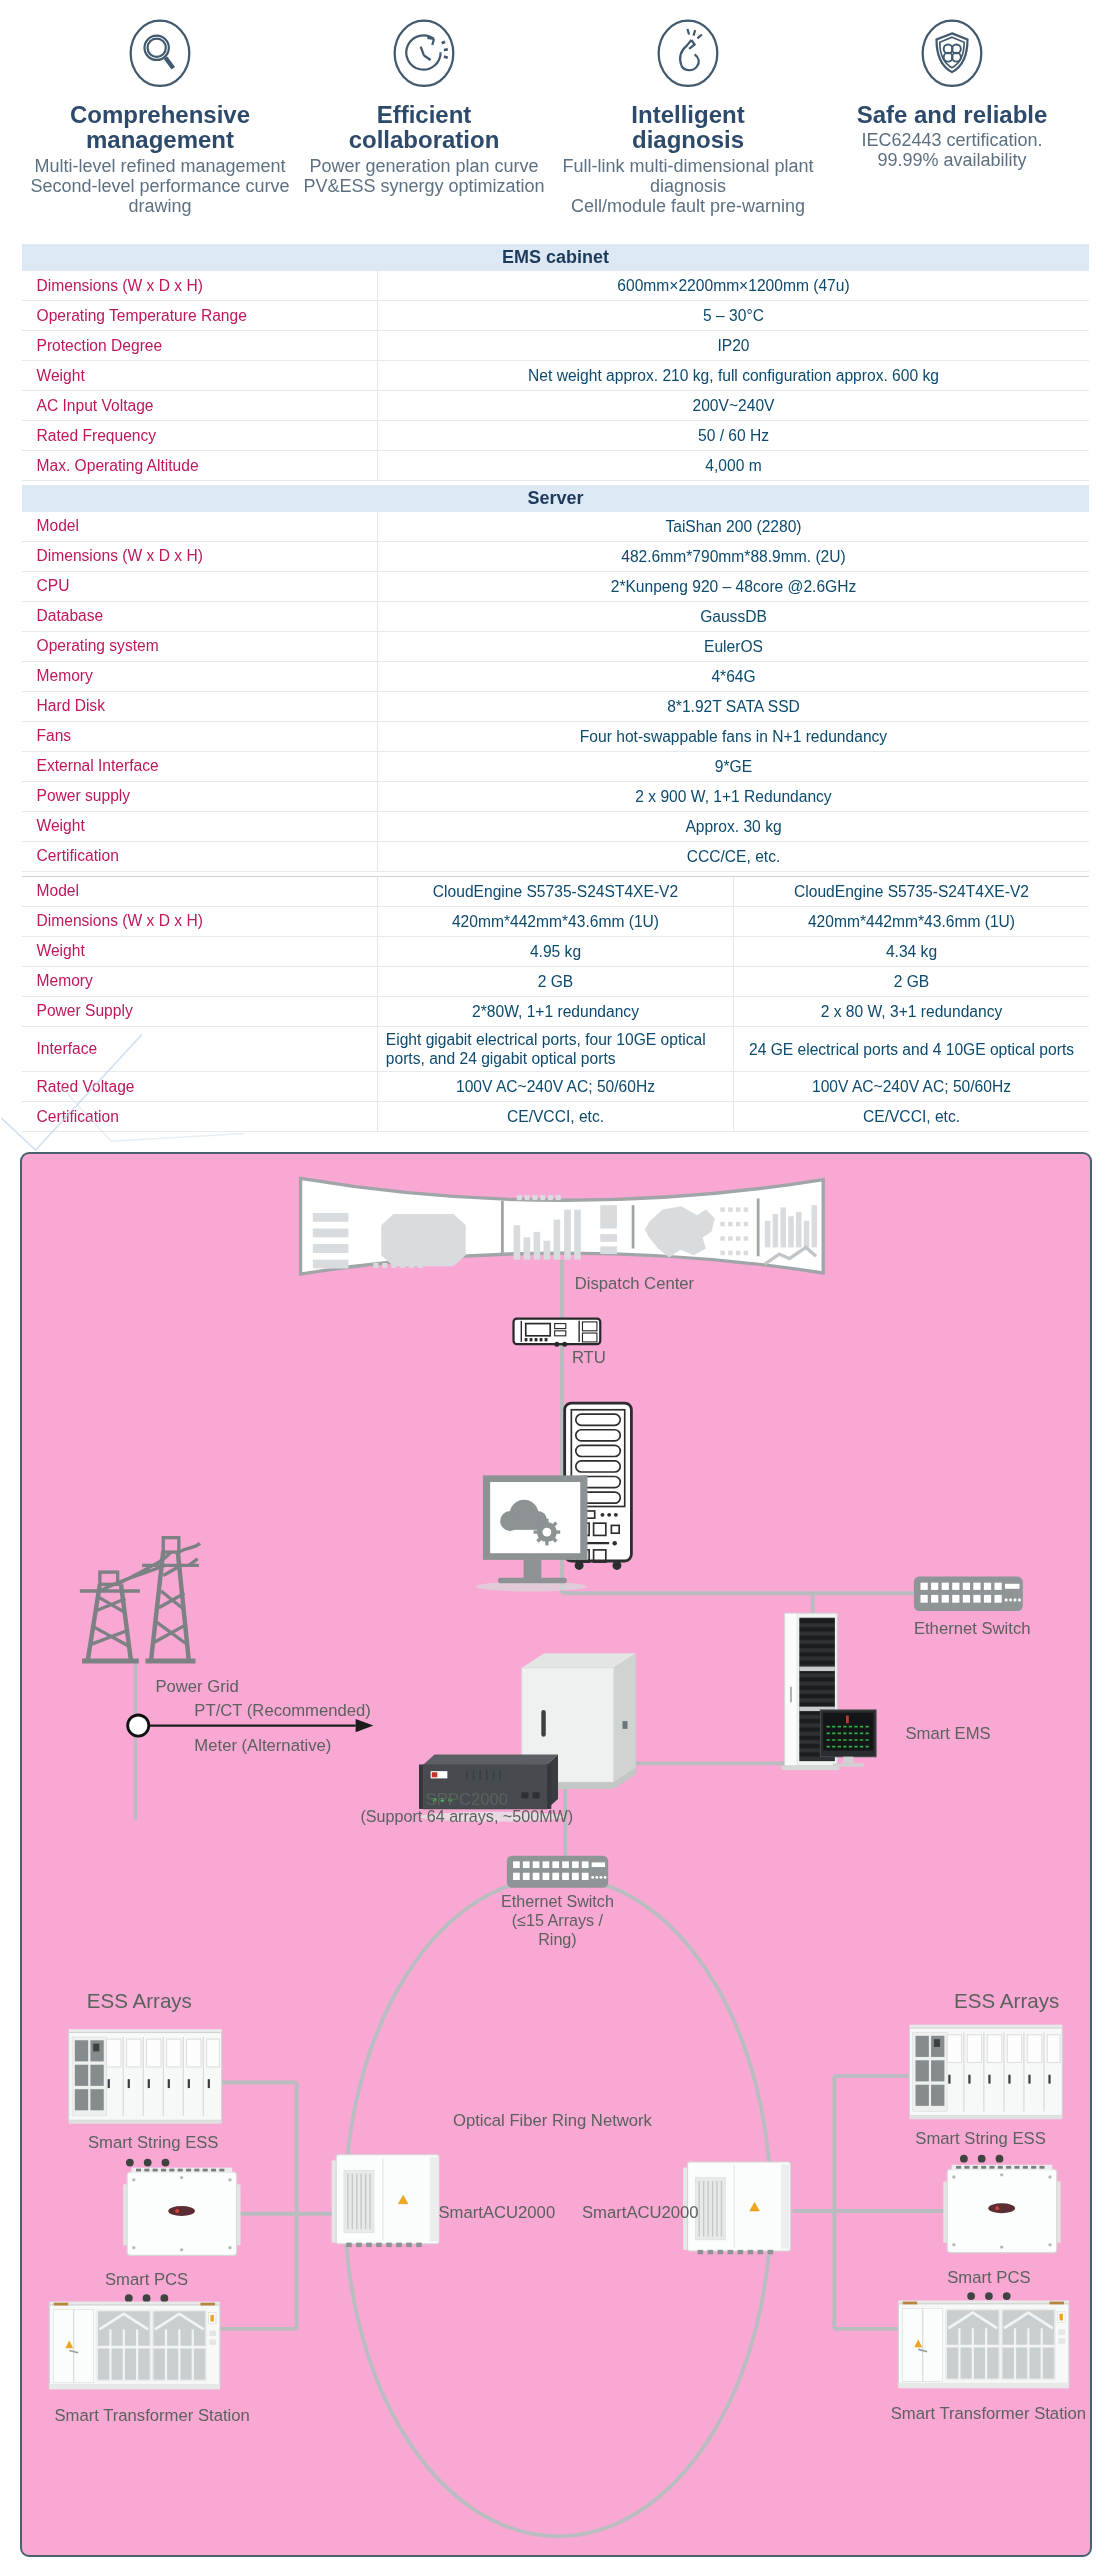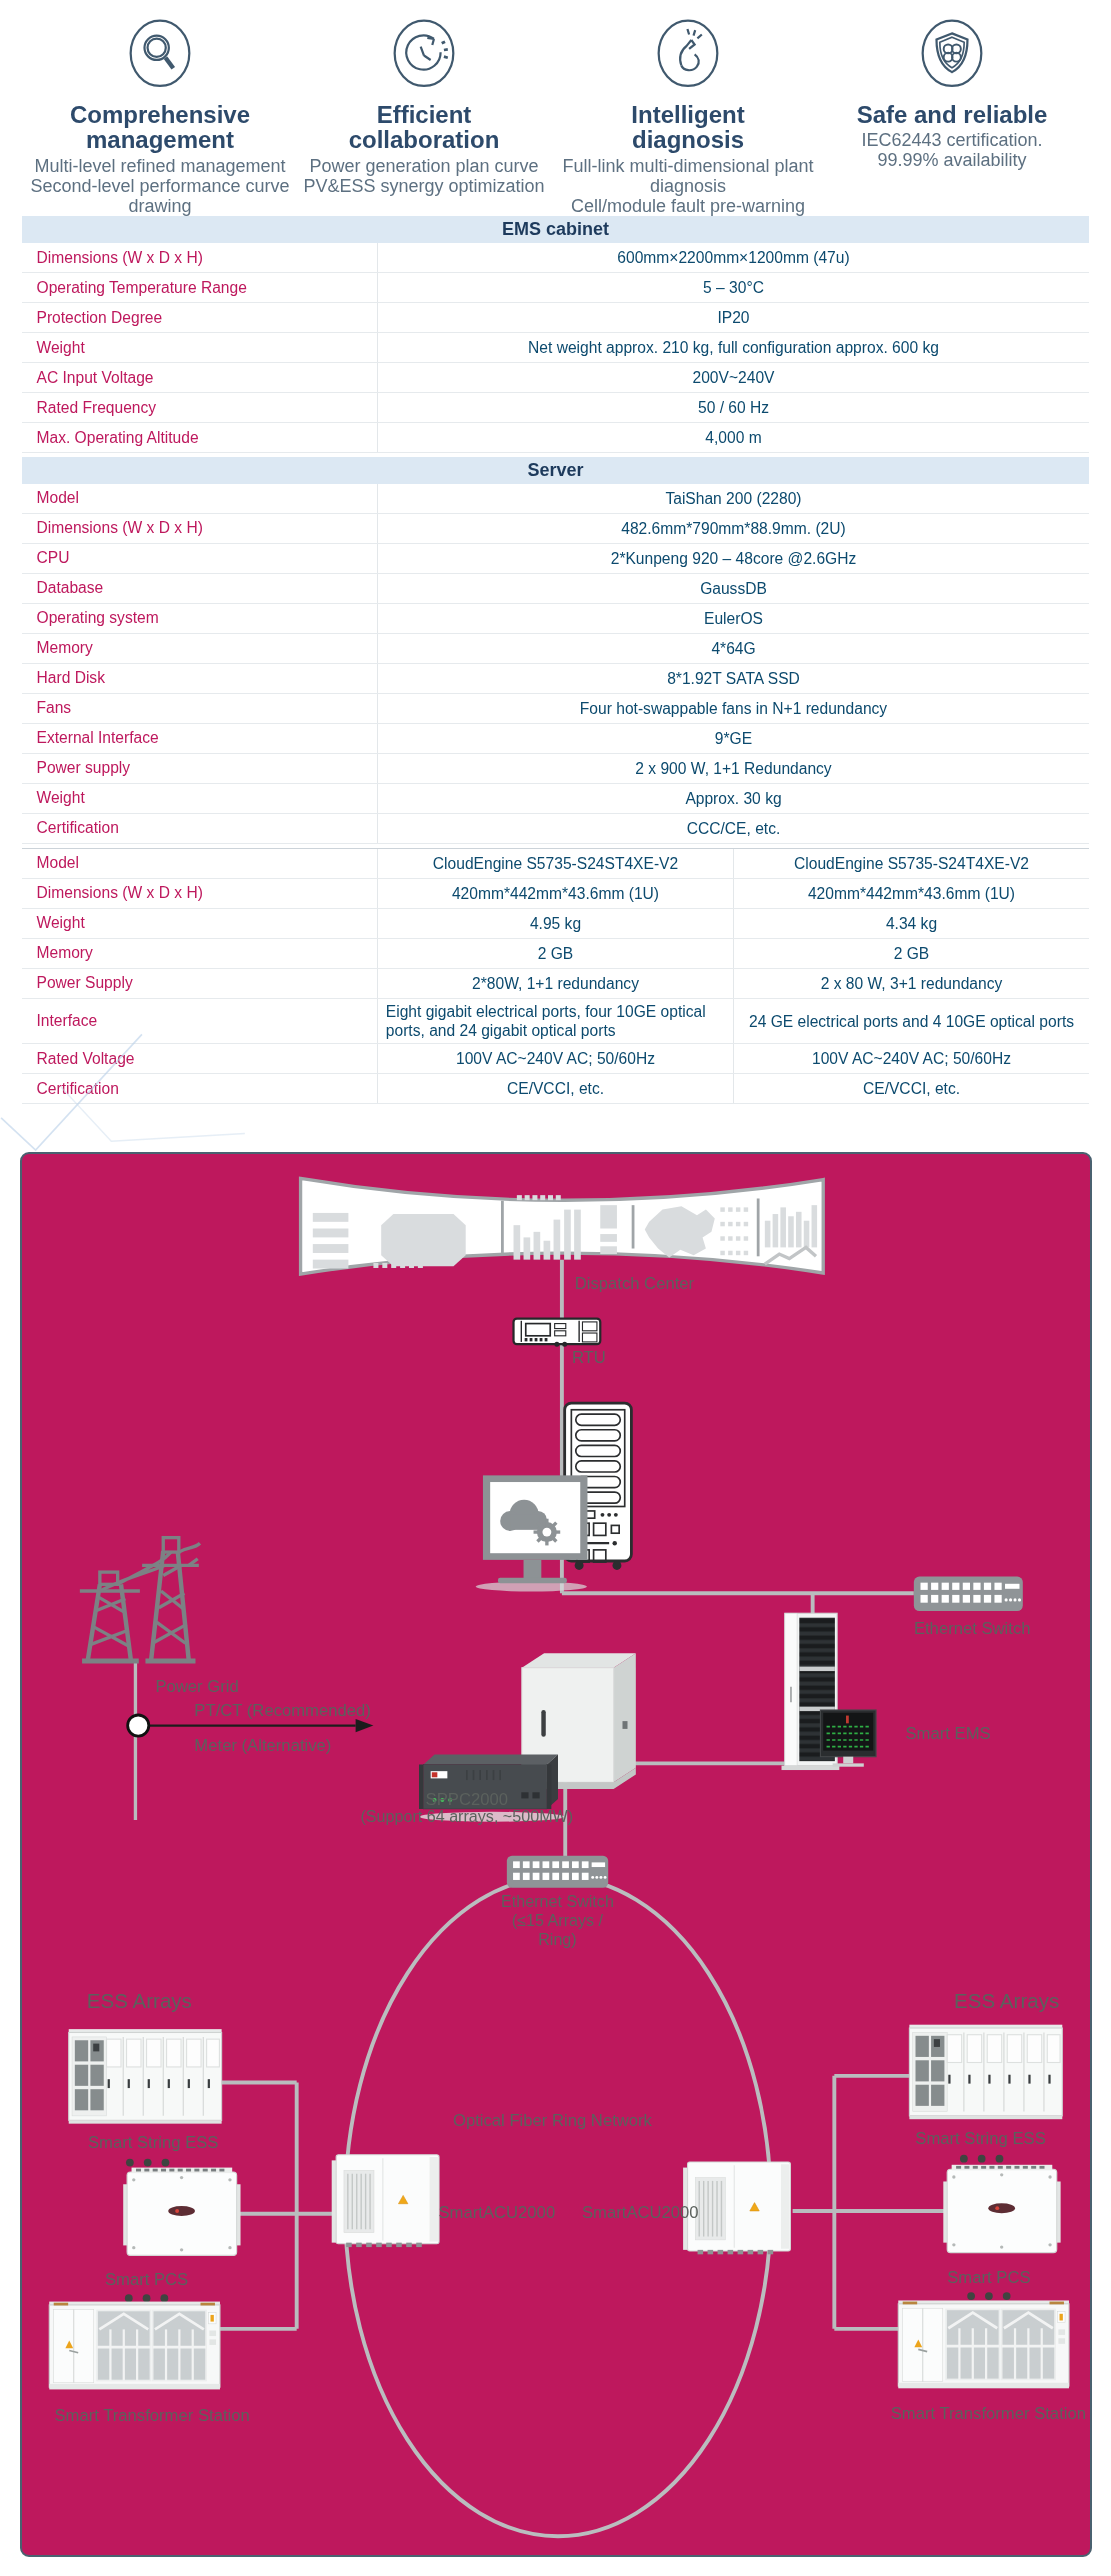--- a/index.html
+++ b/index.html
@@ -9,37 +9,37 @@
   
   .features{position:absolute;top:19px;left:28px;width:1056px;display:grid;grid-template-columns:repeat(4,1fr);}
   .feature{text-align:center;}
   .feature .ficon{display:inline-block;width:62px;height:69px;}
   .feature .ftitle{margin-top:12.2px;font-size:24px;font-weight:600;color:#2d4a6b;line-height:25.6px;}
   .feature .ftitle div:empty{display:none;}
   .feature .fsub{margin-top:3px;font-size:18px;color:#5d7081;line-height:20px;}
   .ficon svg{stroke:#40596e;fill:none;stroke-width:4;}
 
   
-  .tables{position:absolute;left:22px;top:216px;width:1067px;}
+  .tables{position:absolute;left:22px;top:244px;width:1067px;}
   .spec-table{margin-bottom:3.9px;}
   .table-header{height:27px;background:#dce8f3;color:#1d3a5c;font-size:18px;font-weight:600;
     display:flex;align-items:center;justify-content:center;}
   .trow{display:flex;border-bottom:1.1px solid #e6eaed;background:#fff;min-height:29px;align-items:stretch;}
   .trow:first-of-type{border-top:1.1px solid #ccd3d9;}
   .tcell{display:flex;align-items:center;font-size:15.6px;}
   .tcell.lbl{width:356px;box-sizing:border-box;padding-left:14.5px;color:#be185d;border-right:1.1px solid #e3e7ea;}
   .tcell.val{flex:1;justify-content:center;color:#0c4a6e;padding:3.3px 7.8px;box-sizing:border-box;line-height:19px;}
   .tcell.val + .tcell.val{border-left:1.1px solid #e3e7ea;}
 
   
   .swoosh{position:absolute;left:0;top:1012px;}
 
   
   .diagram{position:absolute;left:20px;top:1152px;width:1072px;height:1405px;
-    border:2.8px solid #4a6170;border-radius:9px;box-sizing:border-box;background:#be185d;}
+    border:2.8px solid #4a6170;border-radius:9px;box-sizing:border-box;background:#f9a8d4;}
   .dt{fill:#5b615d;font-size:30px;font-family:"Liberation Sans",sans-serif;}
   .dt-lg{font-size:37px;}
   .dt-md{font-size:29px;}
   .wire{stroke:#b9bcbe;stroke-width:7;fill:none;}
   .wire-thin{stroke:#b9bcbe;stroke-width:6;fill:none;}
   .panelfill{fill:#d9dcde;}
 </style>
 </head>
 <body>
 <div id="page">

